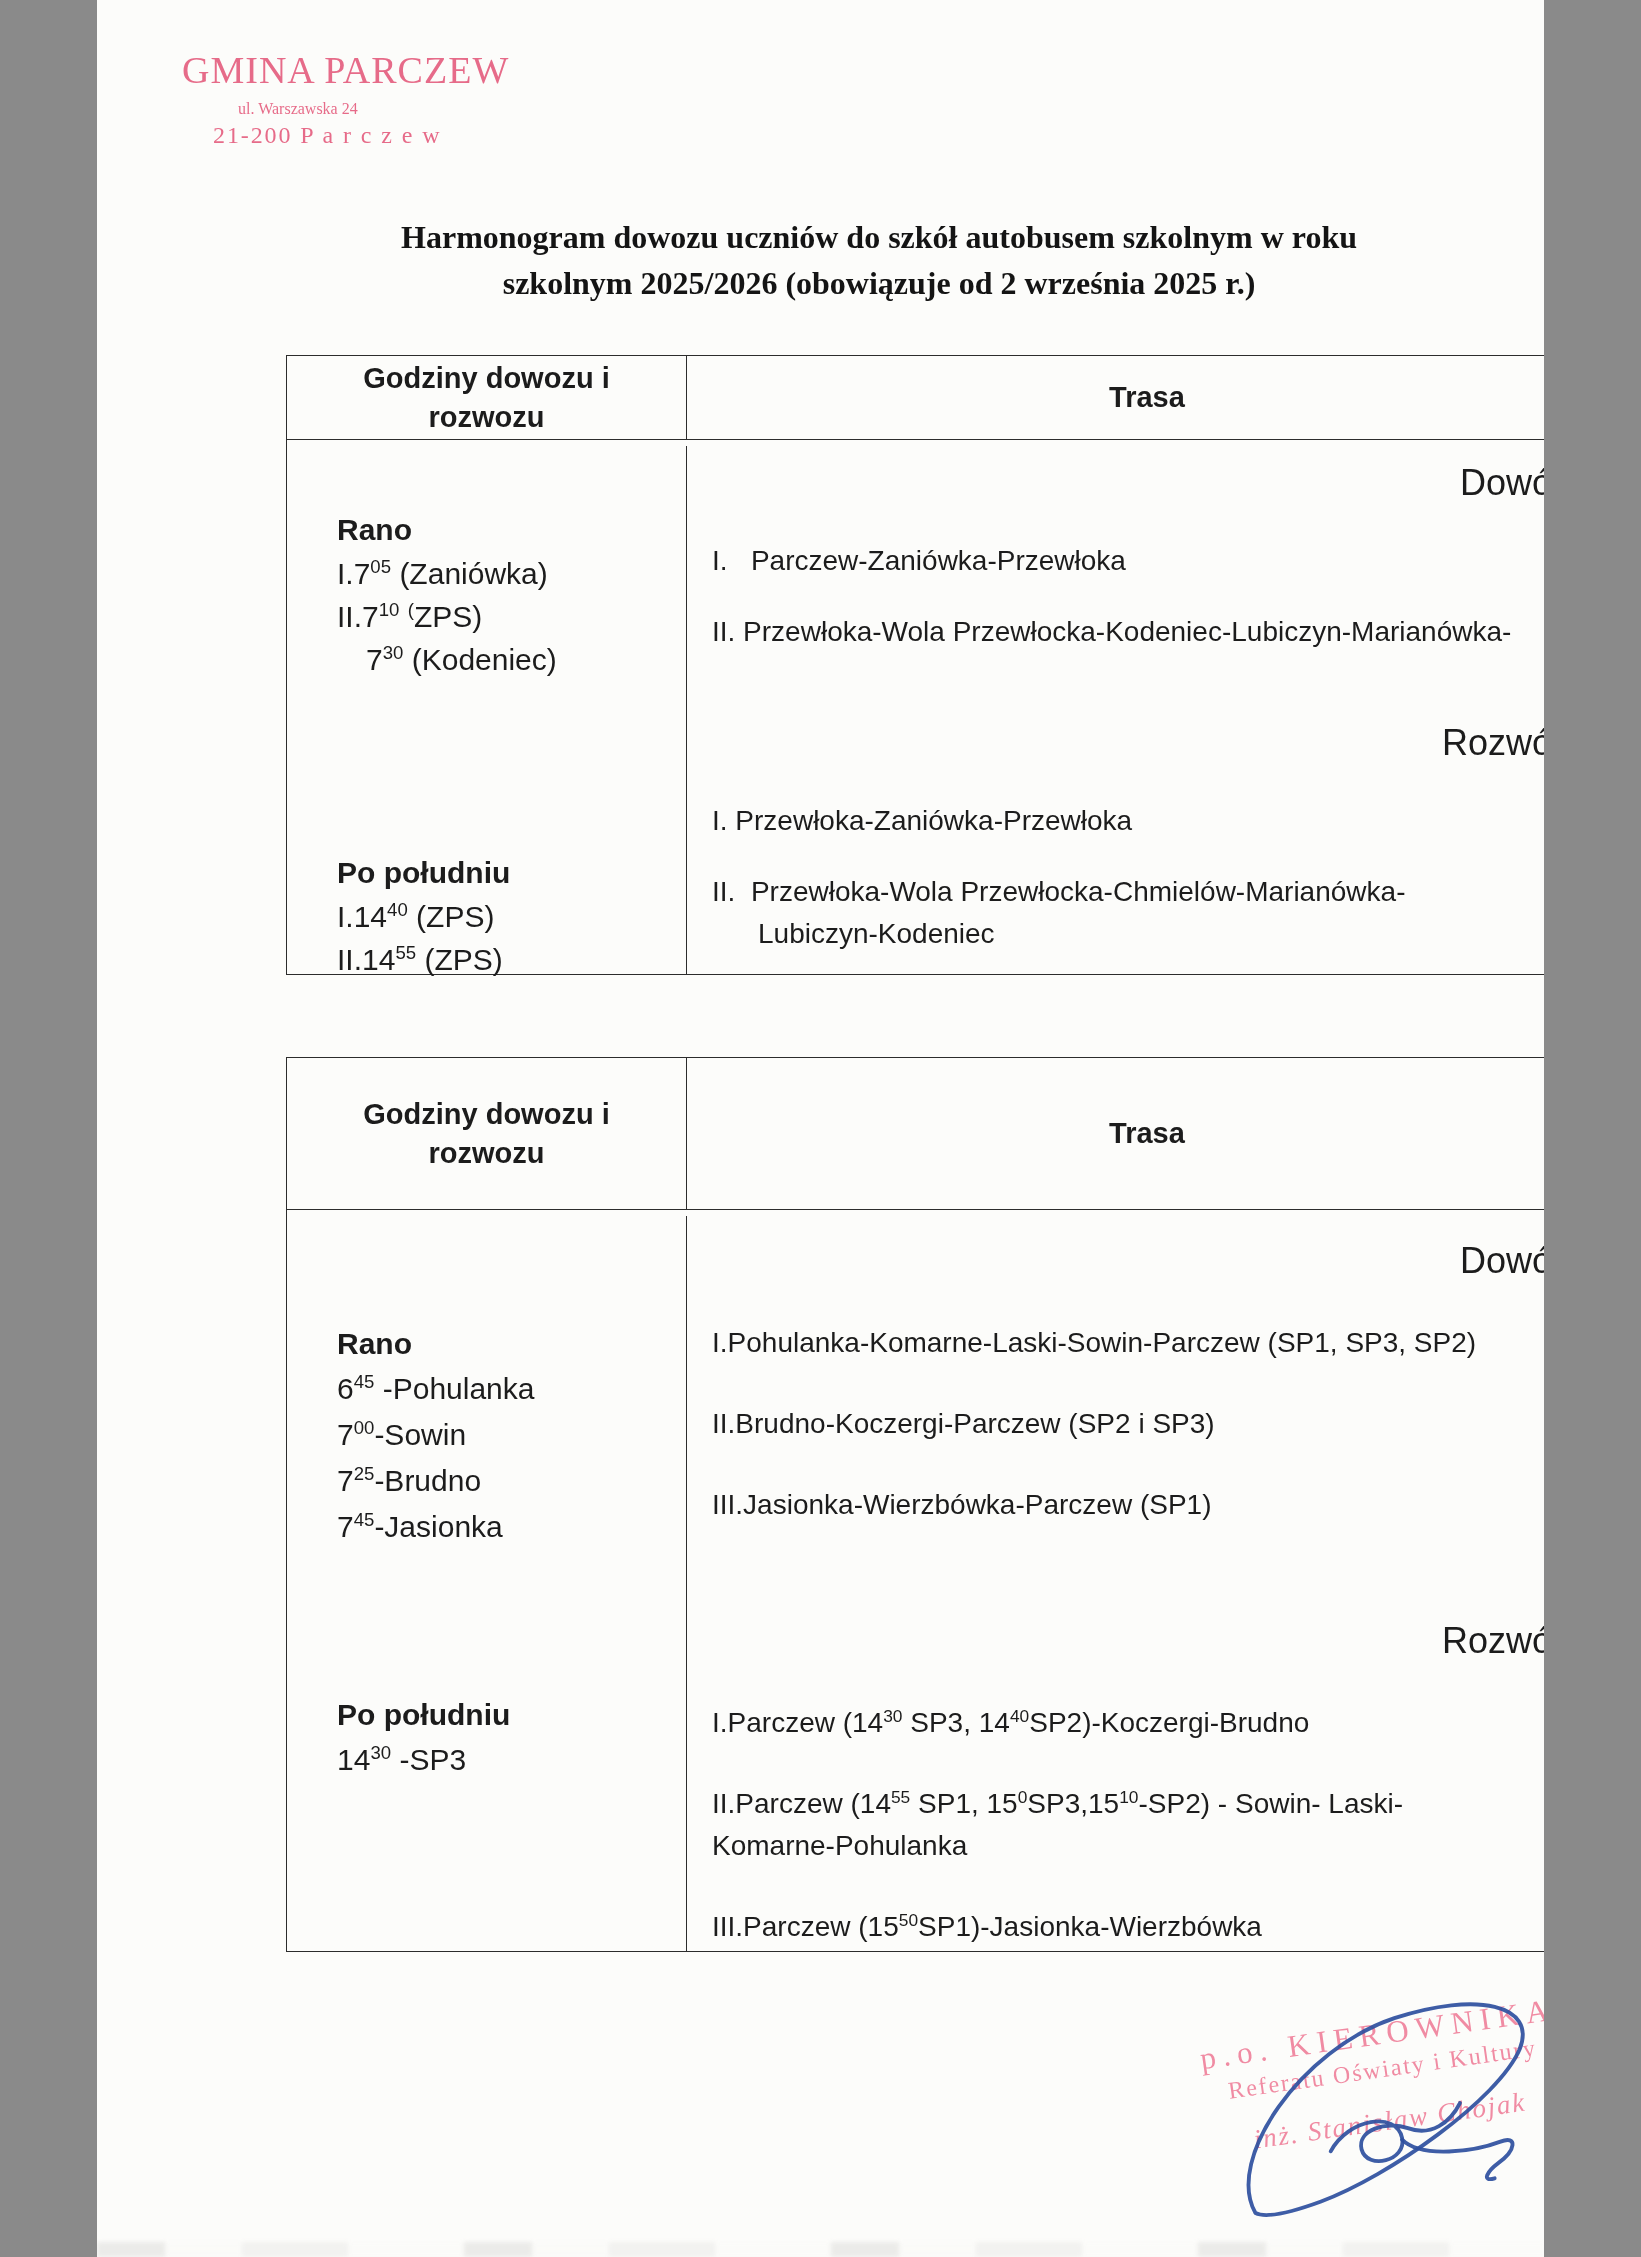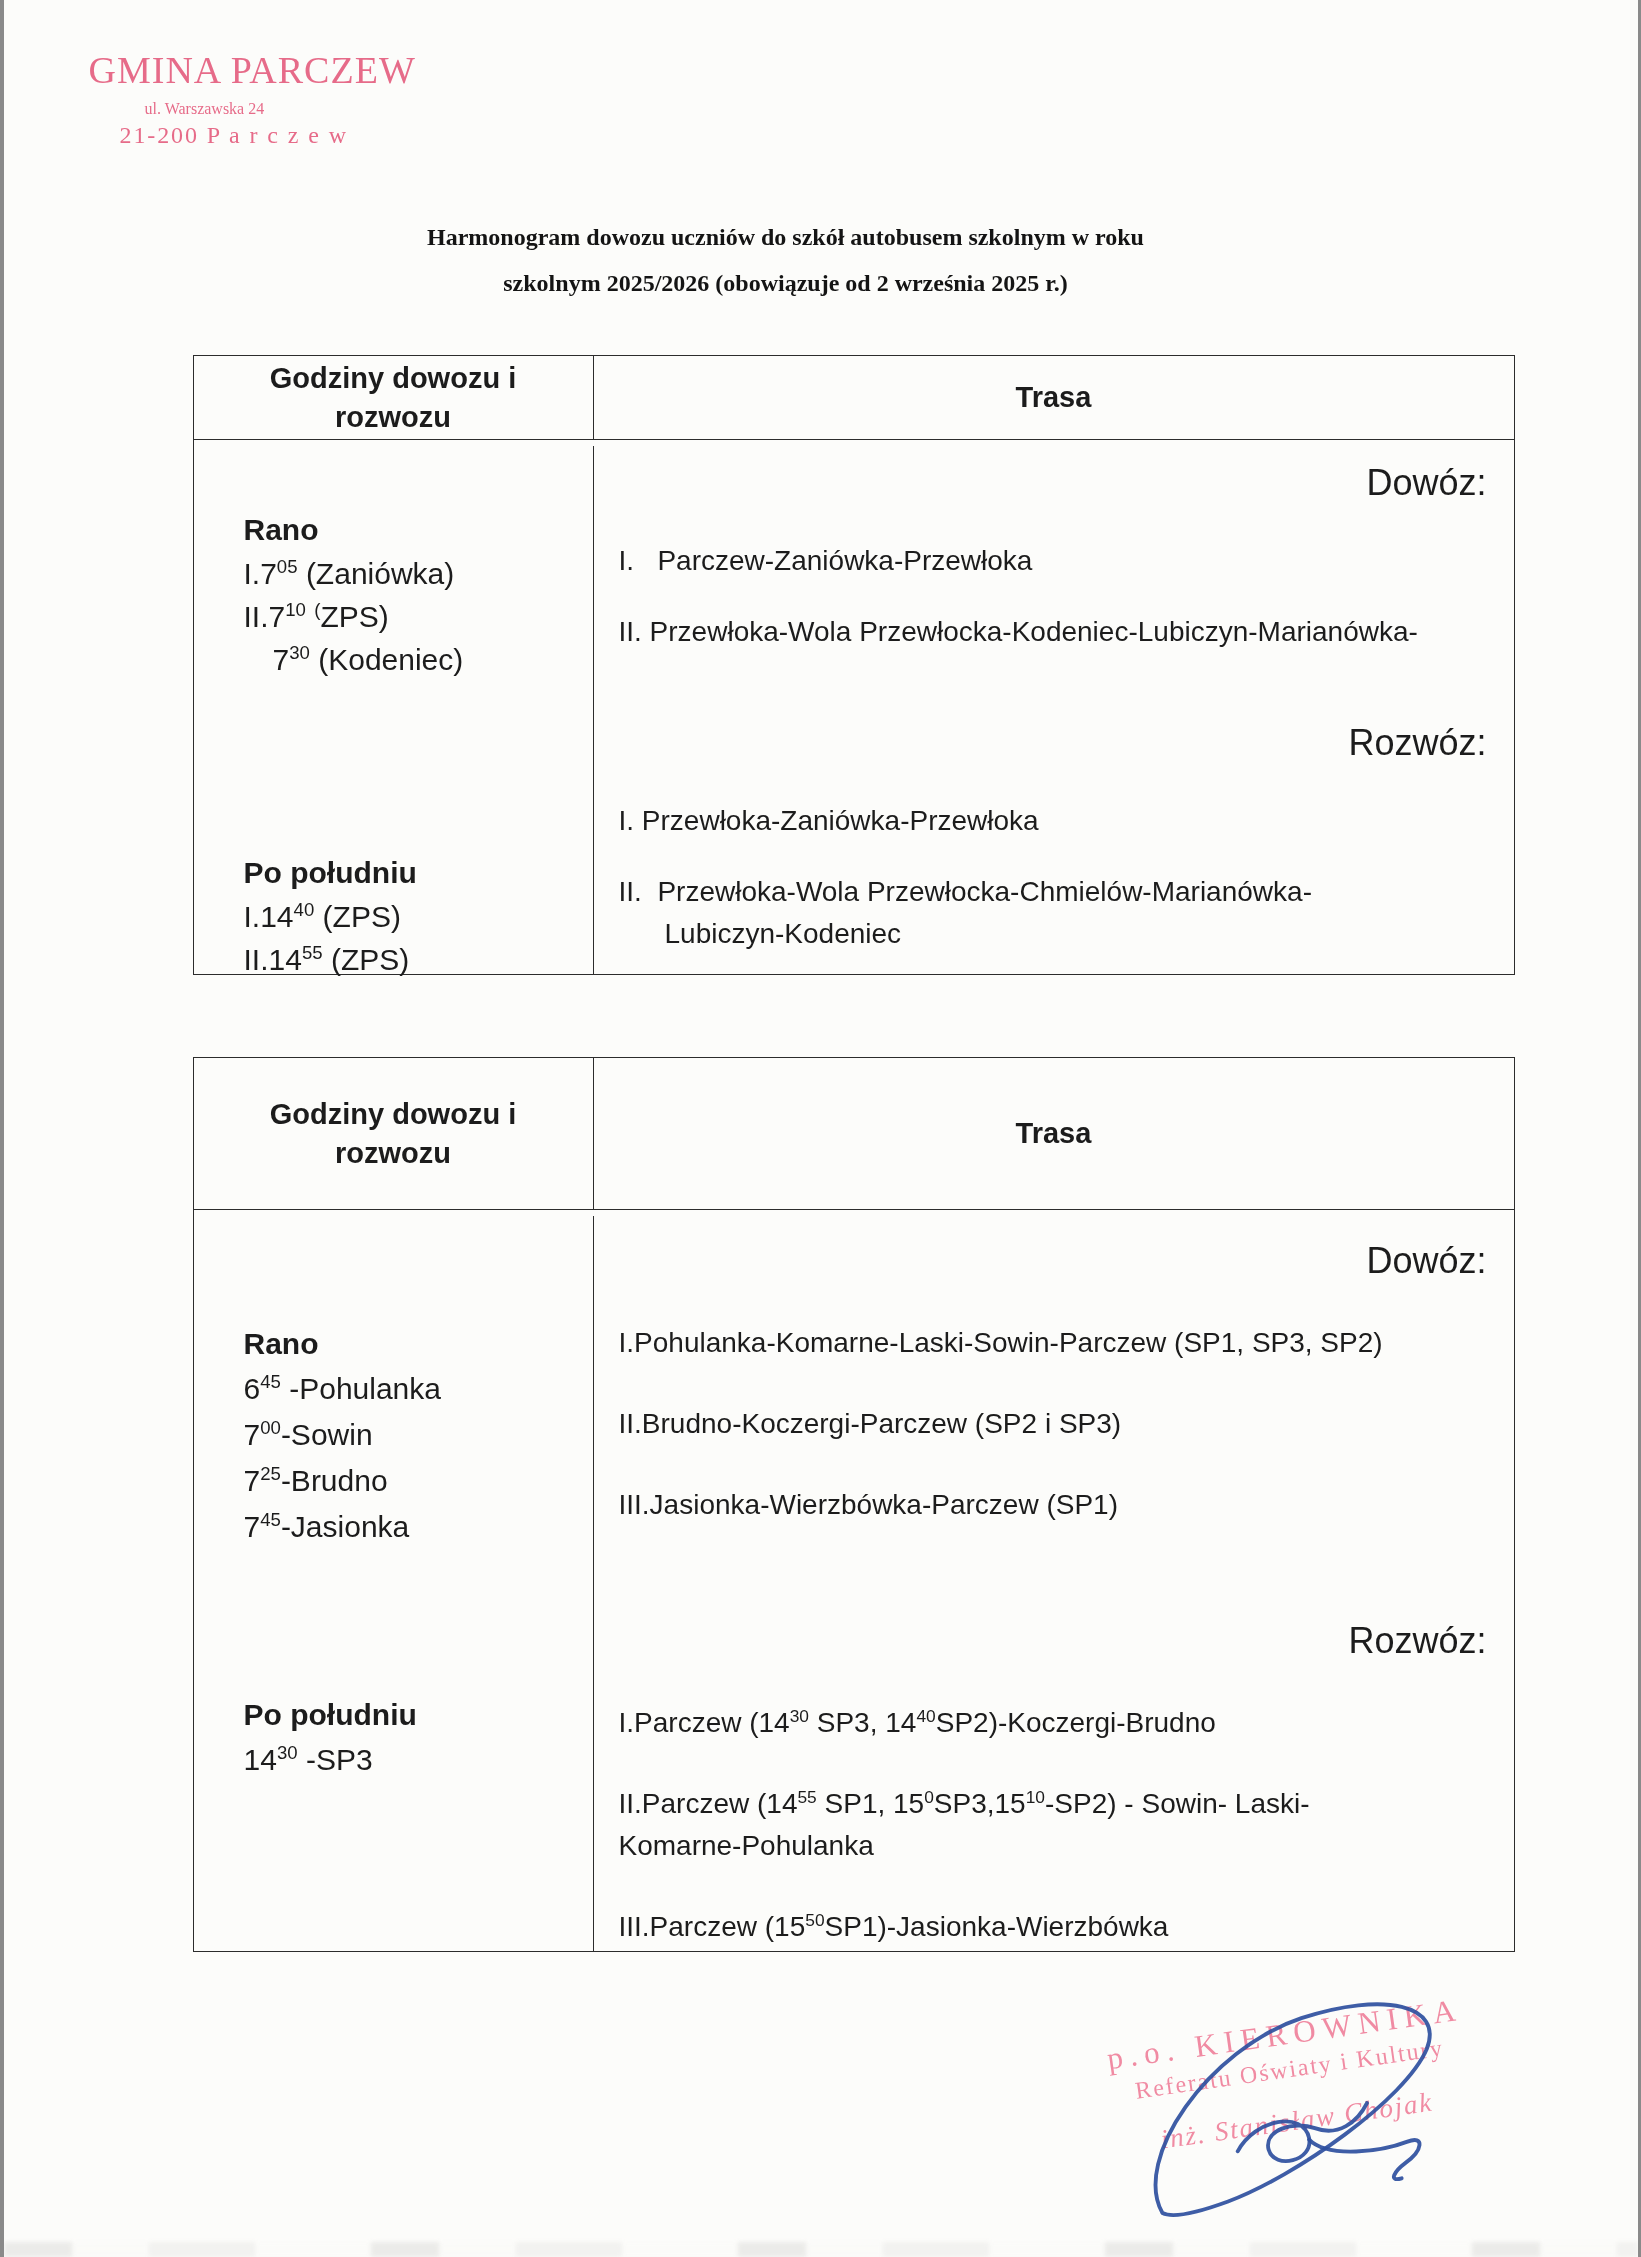--- a/index.html
+++ b/index.html
@@ -1,33 +1,33 @@
 <!DOCTYPE html>
 <html><head>
 <meta charset="utf-8">
 <style>
   html,body{margin:0;padding:0;background:#8a8a8a;}
   .page{
-    position:relative;width:1634px;height:2257px;margin:0 auto;
+    position:relative;width:1447px;height:2257px;margin:0 auto;
     background:#fcfcfa;overflow:hidden;
     font-family:"Liberation Sans", sans-serif;color:#1c1c1c;
   }
   
   .letterhead{
     position:absolute;left:85px;top:48px;
     font-family:"Liberation Serif", serif;opacity:.88;
   }
   .lh-name{font-size:38px;letter-spacing:1px;}
   .lh-addr1{font-size:16px;margin:7.7px 0 0 56px;}
   .lh-addr2{font-size:24px;margin:3.9px 0 0 31px;letter-spacing:1.9px;}
   
   .doc-title{
     position:absolute;left:145px;top:214px;width:1274px;
     text-align:center;font-family:"Liberation Serif", serif;
-    font-weight:bold;font-size:24px;line-height:46px;color:#141414;
+    font-weight:bold;font-size:32px;line-height:46px;color:#141414;
   }
   
   .tbl{
     position:absolute;left:189px;width:1322px;
     border:1.9px solid #2c2c2c;box-sizing:border-box;
     display:flex;flex-direction:column;gap:6px;
   }
   .t1{top:355px;height:620px;}
   .t2{top:1057px;height:895px;}
   .thead{display:flex;border-bottom:1.9px solid #2c2c2c;flex:0 0 auto;}

